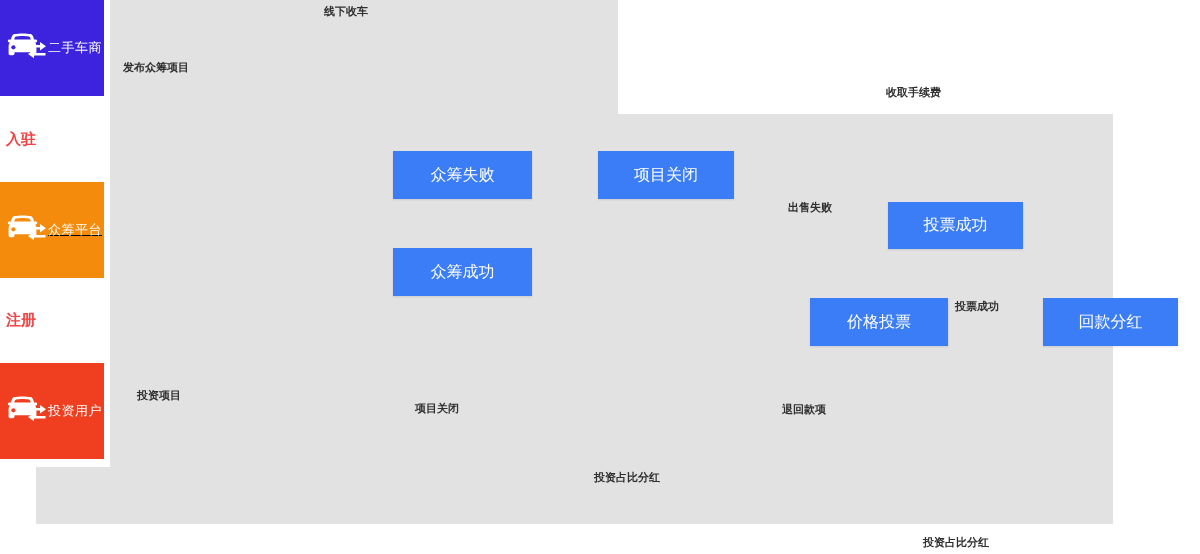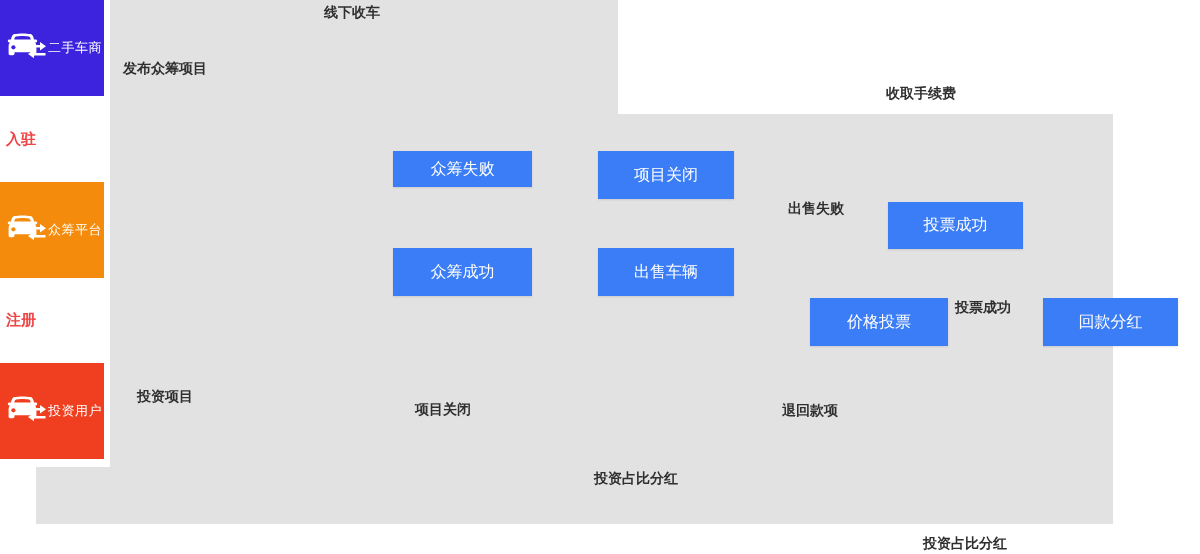--- a/index.html
+++ b/index.html
@@ -68,21 +68,21 @@
     display: block;
   }
   .role-tile .tile-label {
     color: #ffffff;
     font-size: 13px;
     line-height: 16px;
     letter-spacing: 0.5px;
     white-space: nowrap;
   }
   #role-0 { top: 0px; }
-  #role-1 { top: 182px; }
+  #role-1 { top: 182px; text-decoration: underline; }
   #role-2 { top: 363px; }
 
   
   .left-caption {
     position: absolute;
     left: 6px;
     font-size: 15px;
     color: #ef4444;
     font-weight: bold;
     white-space: nowrap;
@@ -98,21 +98,21 @@
     font-size: 16px;
     display: flex;
     align-items: center;
     justify-content: center;
     box-shadow: 0 1px 2px rgba(0,0,0,0.10);
     white-space: nowrap;
   }
   
   .edge-label {
     position: absolute;
-    font-size: 14px;
+    font-size: 11px;
     color: #2f2f2f;
     font-weight: bold;
     white-space: nowrap;
   }
 </style>
 </head>
 <body>
 
 <div id="canvas">
 
@@ -150,24 +150,23 @@
       <circle fill="#ef3f20" cx="11.4" cy="17.3" r="2.1"></circle>
       <path fill="#ffffff" d="M26.5 15.1 L38 15.1 L38 12.1 L44 16.3 L38 20.5 L38 17.6 L26.5 17.6 Z"></path>
       <path fill="#ffffff" d="M43.5 22.9 L32 22.9 L32 19.9 L26 24.1 L32 28.3 L32 25.4 L43.5 25.4 Z"></path>
     </svg>
     <span class="tile-label">投资用户</span>
   </div>
 
   <div class="left-caption" id="left-cap-0">入驻</div>
   <div class="left-caption" id="left-cap-1">注册</div>
 
-  <div class="node" style="left:393px;top:151px;width:139px;height:36px">众筹失败</div>
+  <div class="node" style="left:393px;top:151px;width:139px;height:48px">众筹失败</div>
   <div class="node" style="left:393px;top:248px;width:139px;height:48px">众筹成功</div>
   <div class="node" style="left:598px;top:151px;width:136px;height:48px">项目关闭</div>
-  <div class="node" style="left:598px;top:248px;width:136px;height:48px">出售车辆</div>
   <div class="node" style="left:888px;top:202px;width:135px;height:47px">投票成功</div>
   <div class="node" style="left:810px;top:298px;width:138px;height:48px">价格投票</div>
   <div class="node" style="left:1043px;top:298px;width:135px;height:48px">回款分红</div>
 
   <div class="edge-label" style="left:324px;top:4px">线下收车</div>
   <div class="edge-label" style="left:123px;top:60px">发布众筹项目</div>
   <div class="edge-label" style="left:886px;top:85px">收取手续费</div>
   <div class="edge-label" style="left:788px;top:200px">出售失败</div>
   <div class="edge-label" style="left:955px;top:299px">投票成功</div>
   <div class="edge-label" style="left:137px;top:388px">投资项目</div>

